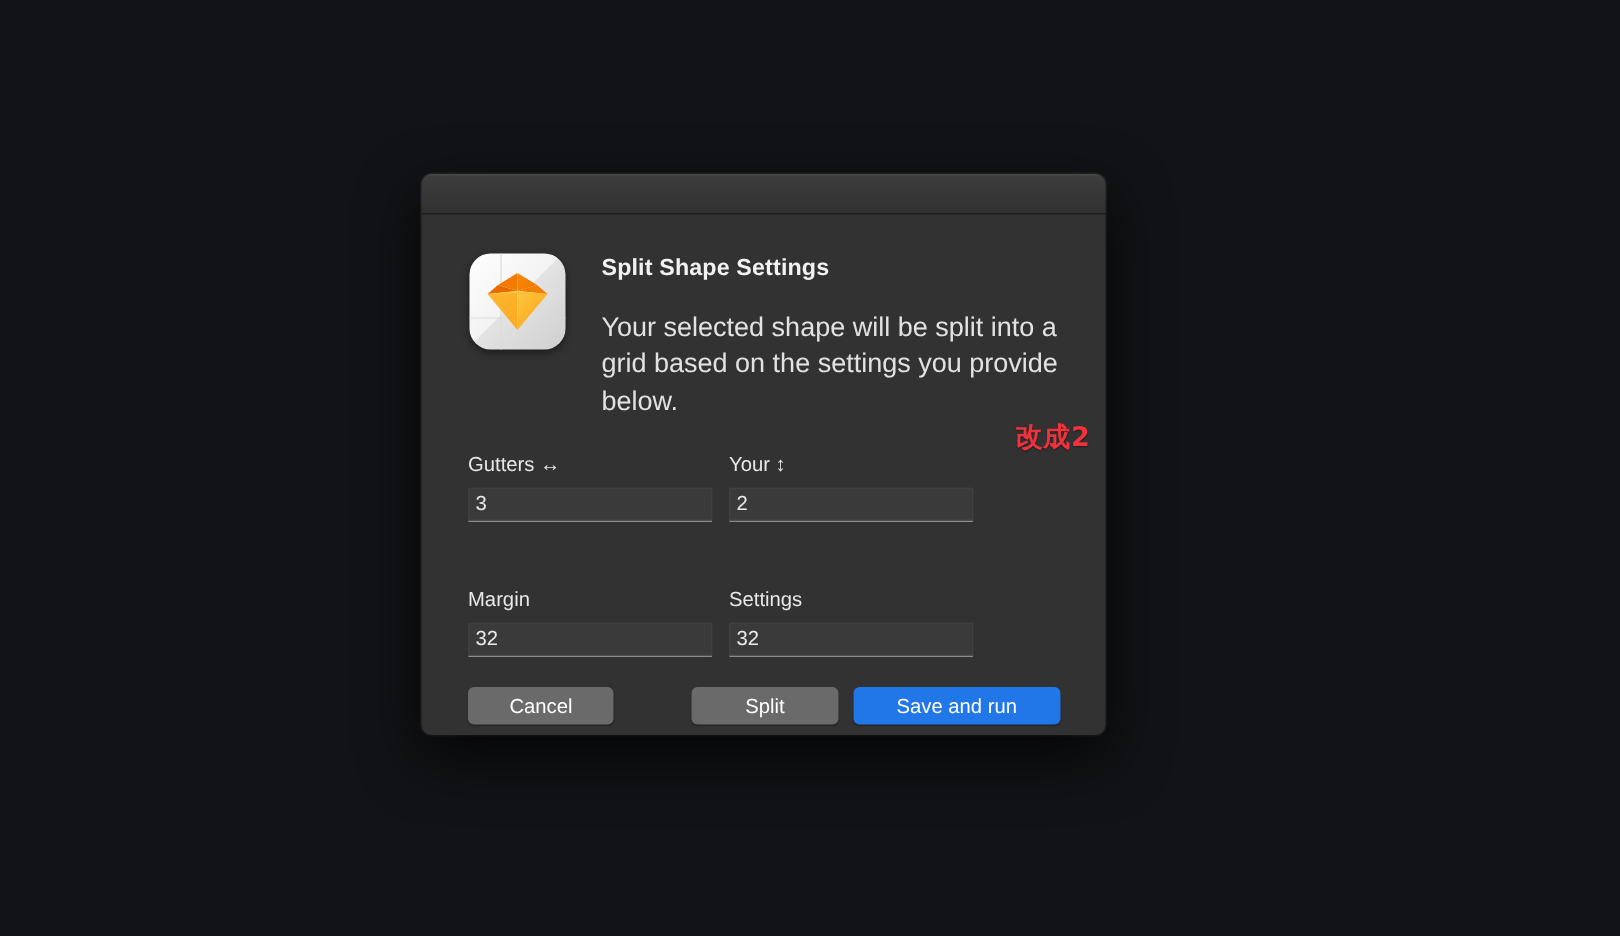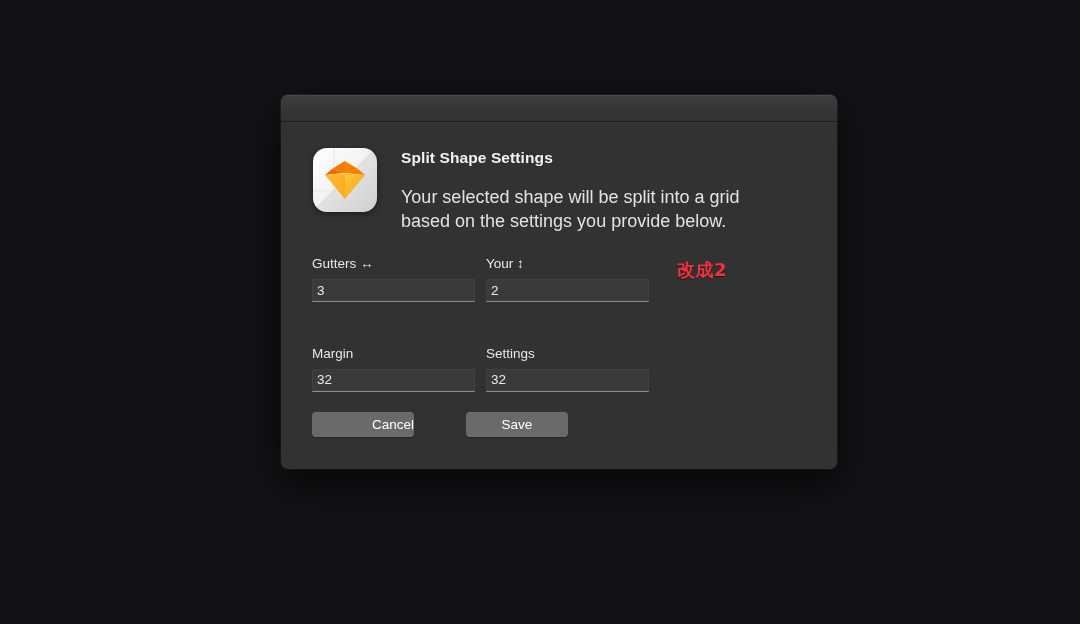--- a/index.html
+++ b/index.html
@@ -13,22 +13,22 @@
     position: relative;
     overflow: hidden;
     font-family: "Liberation Sans", sans-serif;
     -webkit-font-smoothing: antialiased;
   }
 
   
   .dialog {
     position: absolute;
     left: 281px;
-    top: 95px;
-    width: 556px;
+    top: 116px;
+    width: 456px;
     height: 374px;
     border-radius: 7px;
     background: #323232;
     box-shadow: 0 14px 40px rgba(0,0,0,0.75),
                 0 0 0 1px rgba(255,255,255,0.07);
     overflow: hidden;
     display: flex;
     flex-direction: column;
   }
 
@@ -146,21 +146,20 @@
     cursor: pointer;
     padding: 0;
     line-height: 25px;
     text-align: center;
     box-shadow: 0 1px 1px rgba(0,0,0,0.28);
   }
 
   .btn-cancel {
     width: 102px;
     background: #6a6a6a;
-    text-align: right;
   }
 
   .btn-save {
     width: 102px;
     background: #6a6a6a;
     margin-left: 52px;
   }
 
   .btn-run {
     width: 145px;
@@ -287,19 +286,20 @@
         </div>
         <div class="field">
           <label class="field-label">Settings</label>
           <input class="field-input" type="text" value="32" style="">
         </div>
       </div>
     </div>
 
     <div class="button-row">
       <button class="btn btn-cancel">Cancel</button>
-      <button class="btn btn-save">Save</button>
+      <button class="btn btn-save">Split</button>
+      <button class="btn btn-run">Save and run</button>
     </div>
 
     <div class="annotation anno-rows">改成2</div>
 
   </div>
 </div>
 
 </body></html>

